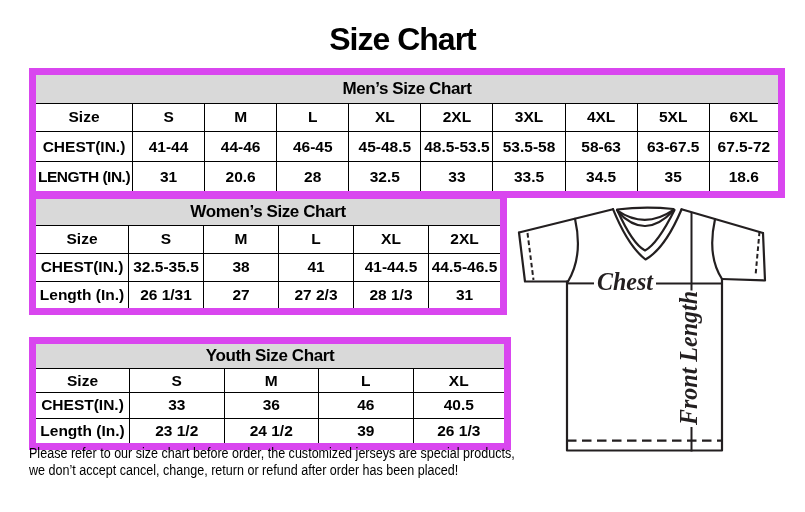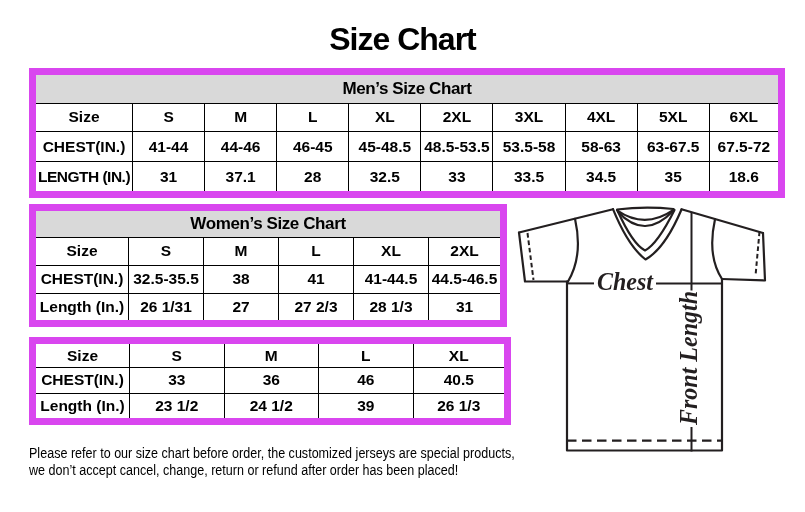--- a/index.html
+++ b/index.html
@@ -49,33 +49,33 @@
         <td>48.5-53.5</td>
         <td>53.5-58</td>
         <td>58-63</td>
         <td>63-67.5</td>
         <td>67.5-72</td>
       </tr>
 
   <tr>
         <td style="height:29px;letter-spacing:-0.5px;">LENGTH (IN.)</td>
         <td>31</td>
-        <td>37.1</td>
+        <td>20.6</td>
         <td>28</td>
         <td>32.5</td>
         <td>33</td>
         <td>33.5</td>
         <td>34.5</td>
         <td>35</td>
         <td>18.6</td>
       </tr>
 </tbody>
   </table>
 
-<table class="t abs cells" style="left:29px;top:204px;width:471px;padding-left:36px;">
+<table class="t abs cells" style="left:29px;top:192px;width:471px;padding-left:36px;">
   <colgroup>
       <col style="width:96px">
       <col span="5" style="width:75px">
     </colgroup>
 
   <tbody>
       <tr class="hdr">
         <td colspan="6" style="height:25.5px;">Women’s Size Chart</td>
       </tr>
 
@@ -108,20 +108,23 @@
 </tbody>
   </table>
 
 <table class="t abs cells" style="left:29px;top:337px;width:475px;">
   <colgroup>
       <col style="width:97px">
       <col span="4" style="width:94.5px">
     </colgroup>
 
   <tbody>
+      <tr class="hdr">
+        <td colspan="5" style="height:24px;">Youth Size Chart</td>
+      </tr>
 
   <tr>
         <td style="height:23px;">Size</td>
         <td>S</td>
         <td>M</td>
         <td>L</td>
         <td>XL</td>
       </tr>
 
   <tr>

